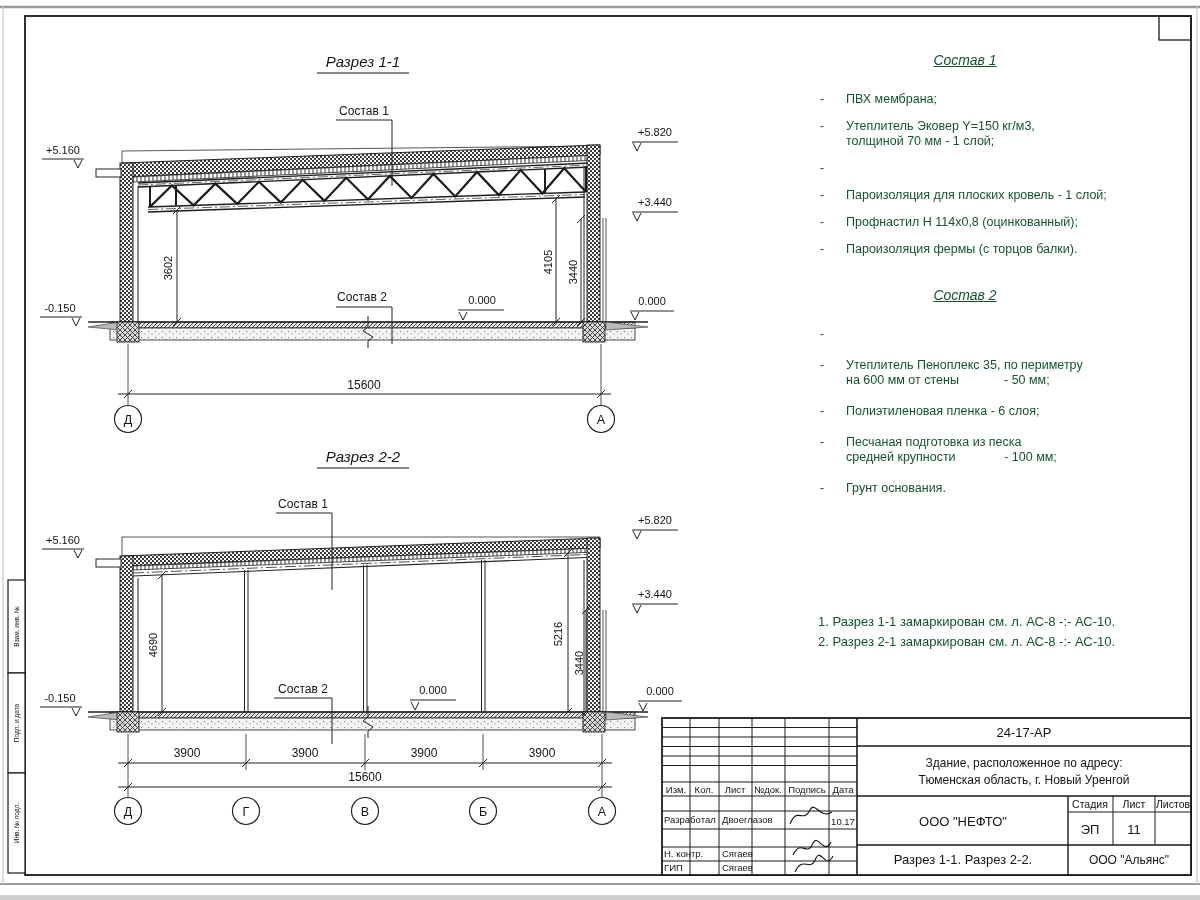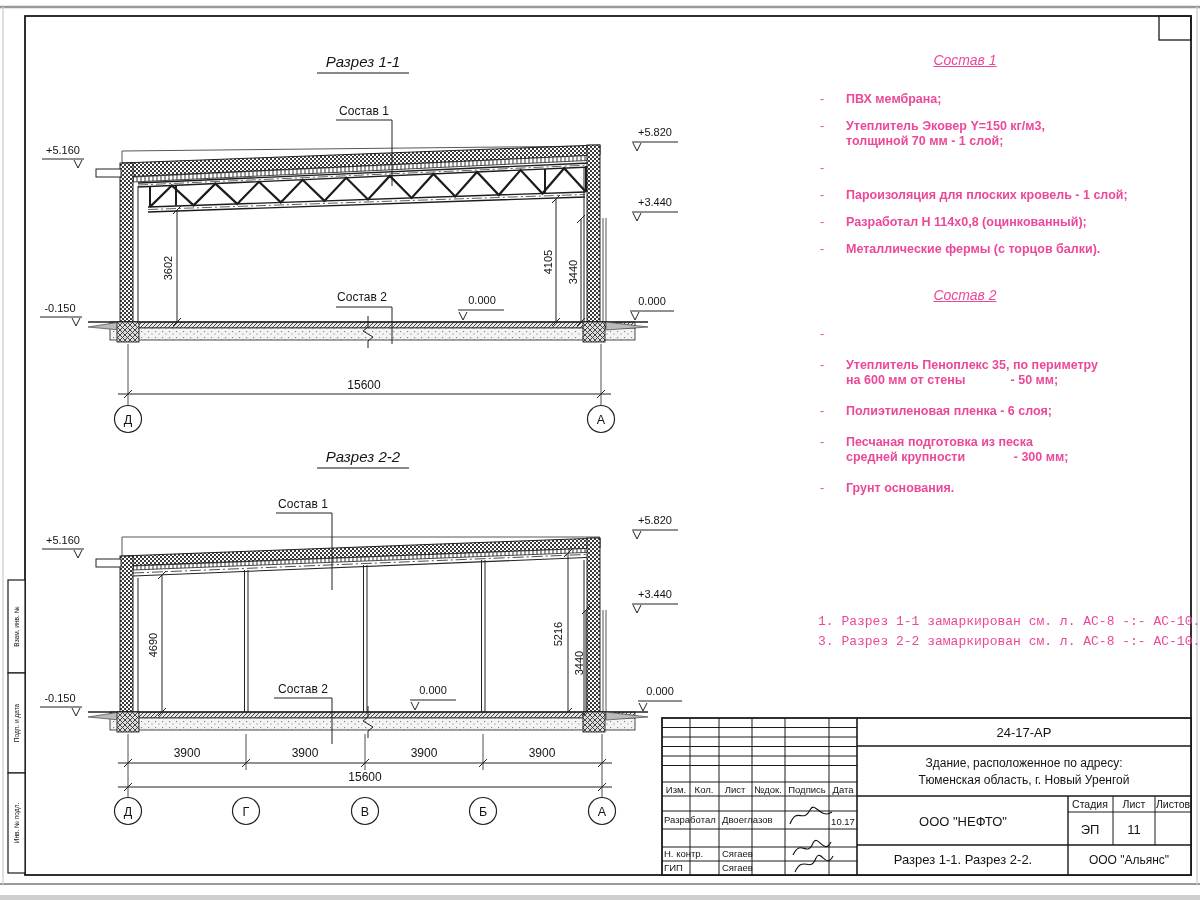--- a/index.html
+++ b/index.html
@@ -1,35 +1,35 @@
 <!DOCTYPE html>
 <html><head>
 <meta charset="utf-8">
 <style>
   html,body{margin:0;padding:0;background:#fff;}
   #sheet{position:relative;width:1200px;height:900px;background:#fff;overflow:hidden;
-         font-family:"Liberation Sans",sans-serif;color:#ec4899;}
+         font-family:"Liberation Sans",sans-serif;color:#14532d;}
   svg text{font-family:"Liberation Sans",sans-serif;fill:#141414;}
   .t9{font-size:9.5px;}
   .t10{font-size:10.5px;}
   .t11{font-size:11px;}
   .t12{font-size:12px;}
   .t13{font-size:13px;}
   .ax{font-size:12.5px;}
   .sec-title{font-size:15px;font-style:italic;}
   .rot{ }
   .comp{position:absolute;width:340px;}
   .comp-title{text-align:center;font-size:14px;font-style:italic;text-decoration:underline;
               margin-bottom:24px;}
   .ci{display:flex;margin-bottom:12px;font-size:12.5px;line-height:1.2;}
   .comp2 .ci{margin-bottom:16px;}
   .ci .b{width:26px;padding-left:25px;flex:none;}
-  .ci .t{white-space:pre-wrap;font-weight:bold;}
+  .ci .t{white-space:pre-wrap;}
   .notes{position:absolute;left:818px;top:612px;font-size:13px;line-height:1.5;}
-  .notes div{white-space:pre;font-family:Liberation Mono, monospace;}
+  .notes div{white-space:pre;}
 </style>
 </head>
 <body>
 
 <div id="sheet">
 
 <svg width="1200" height="900" viewBox="0 0 1200 900" style="position:absolute;left:0;top:0;">
   <defs>
     <pattern id="chk" width="4" height="4" patternUnits="userSpaceOnUse">
       <rect width="4" height="4" fill="#fff"></rect>
@@ -307,51 +307,51 @@
   </div>
   <div class="ci">
     <span class="b">-</span>
   </div>
   <div class="ci">
     <span class="b">-</span>
     <span class="t">Пароизоляция для плоских кровель - 1 слой;</span>
   </div>
   <div class="ci">
     <span class="b">-</span>
-    <span class="t">Разработал Н 114х0,8 (оцинкованный);</span>
-  </div>
-  <div class="ci">
-    <span class="b">-</span>
-    <span class="t">Металлические фермы (с торцов балки).</span>
+    <span class="t">Профнастил Н 114х0,8 (оцинкованный);</span>
+  </div>
+  <div class="ci">
+    <span class="b">-</span>
+    <span class="t">Пароизоляция фермы (с торцов балки).</span>
   </div>
 </div>
 
 <div class="comp comp2" style="left:795px;top:287px;">
   <div class="comp-title">Состав 2</div>
   <div class="ci">
     <span class="b">-</span>
   </div>
   <div class="ci">
     <span class="b">-</span>
     <span class="t">Утеплитель Пеноплекс 35, по периметру
 на 600 мм от стены             - 50 мм;</span>
   </div>
   <div class="ci">
     <span class="b">-</span>
     <span class="t">Полиэтиленовая пленка - 6 слоя;</span>
   </div>
   <div class="ci">
     <span class="b">-</span>
     <span class="t">Песчаная подготовка из песка
-средней крупности              - 300 мм;</span>
+средней крупности              - 100 мм;</span>
   </div>
   <div class="ci">
     <span class="b">-</span>
     <span class="t">Грунт основания.</span>
   </div>
 </div>
 
 <div class="notes">
   <div>1. Разрез 1-1 замаркирован см. л. АС-8 -:- АС-10.</div>
-  <div>3. Разрез 2-2 замаркирован см. л. АС-8 -:- АС-10.</div>
+  <div>2. Разрез 2-1 замаркирован см. л. АС-8 -:- АС-10.</div>
 </div>
 
 </div>
 
 </body></html>

